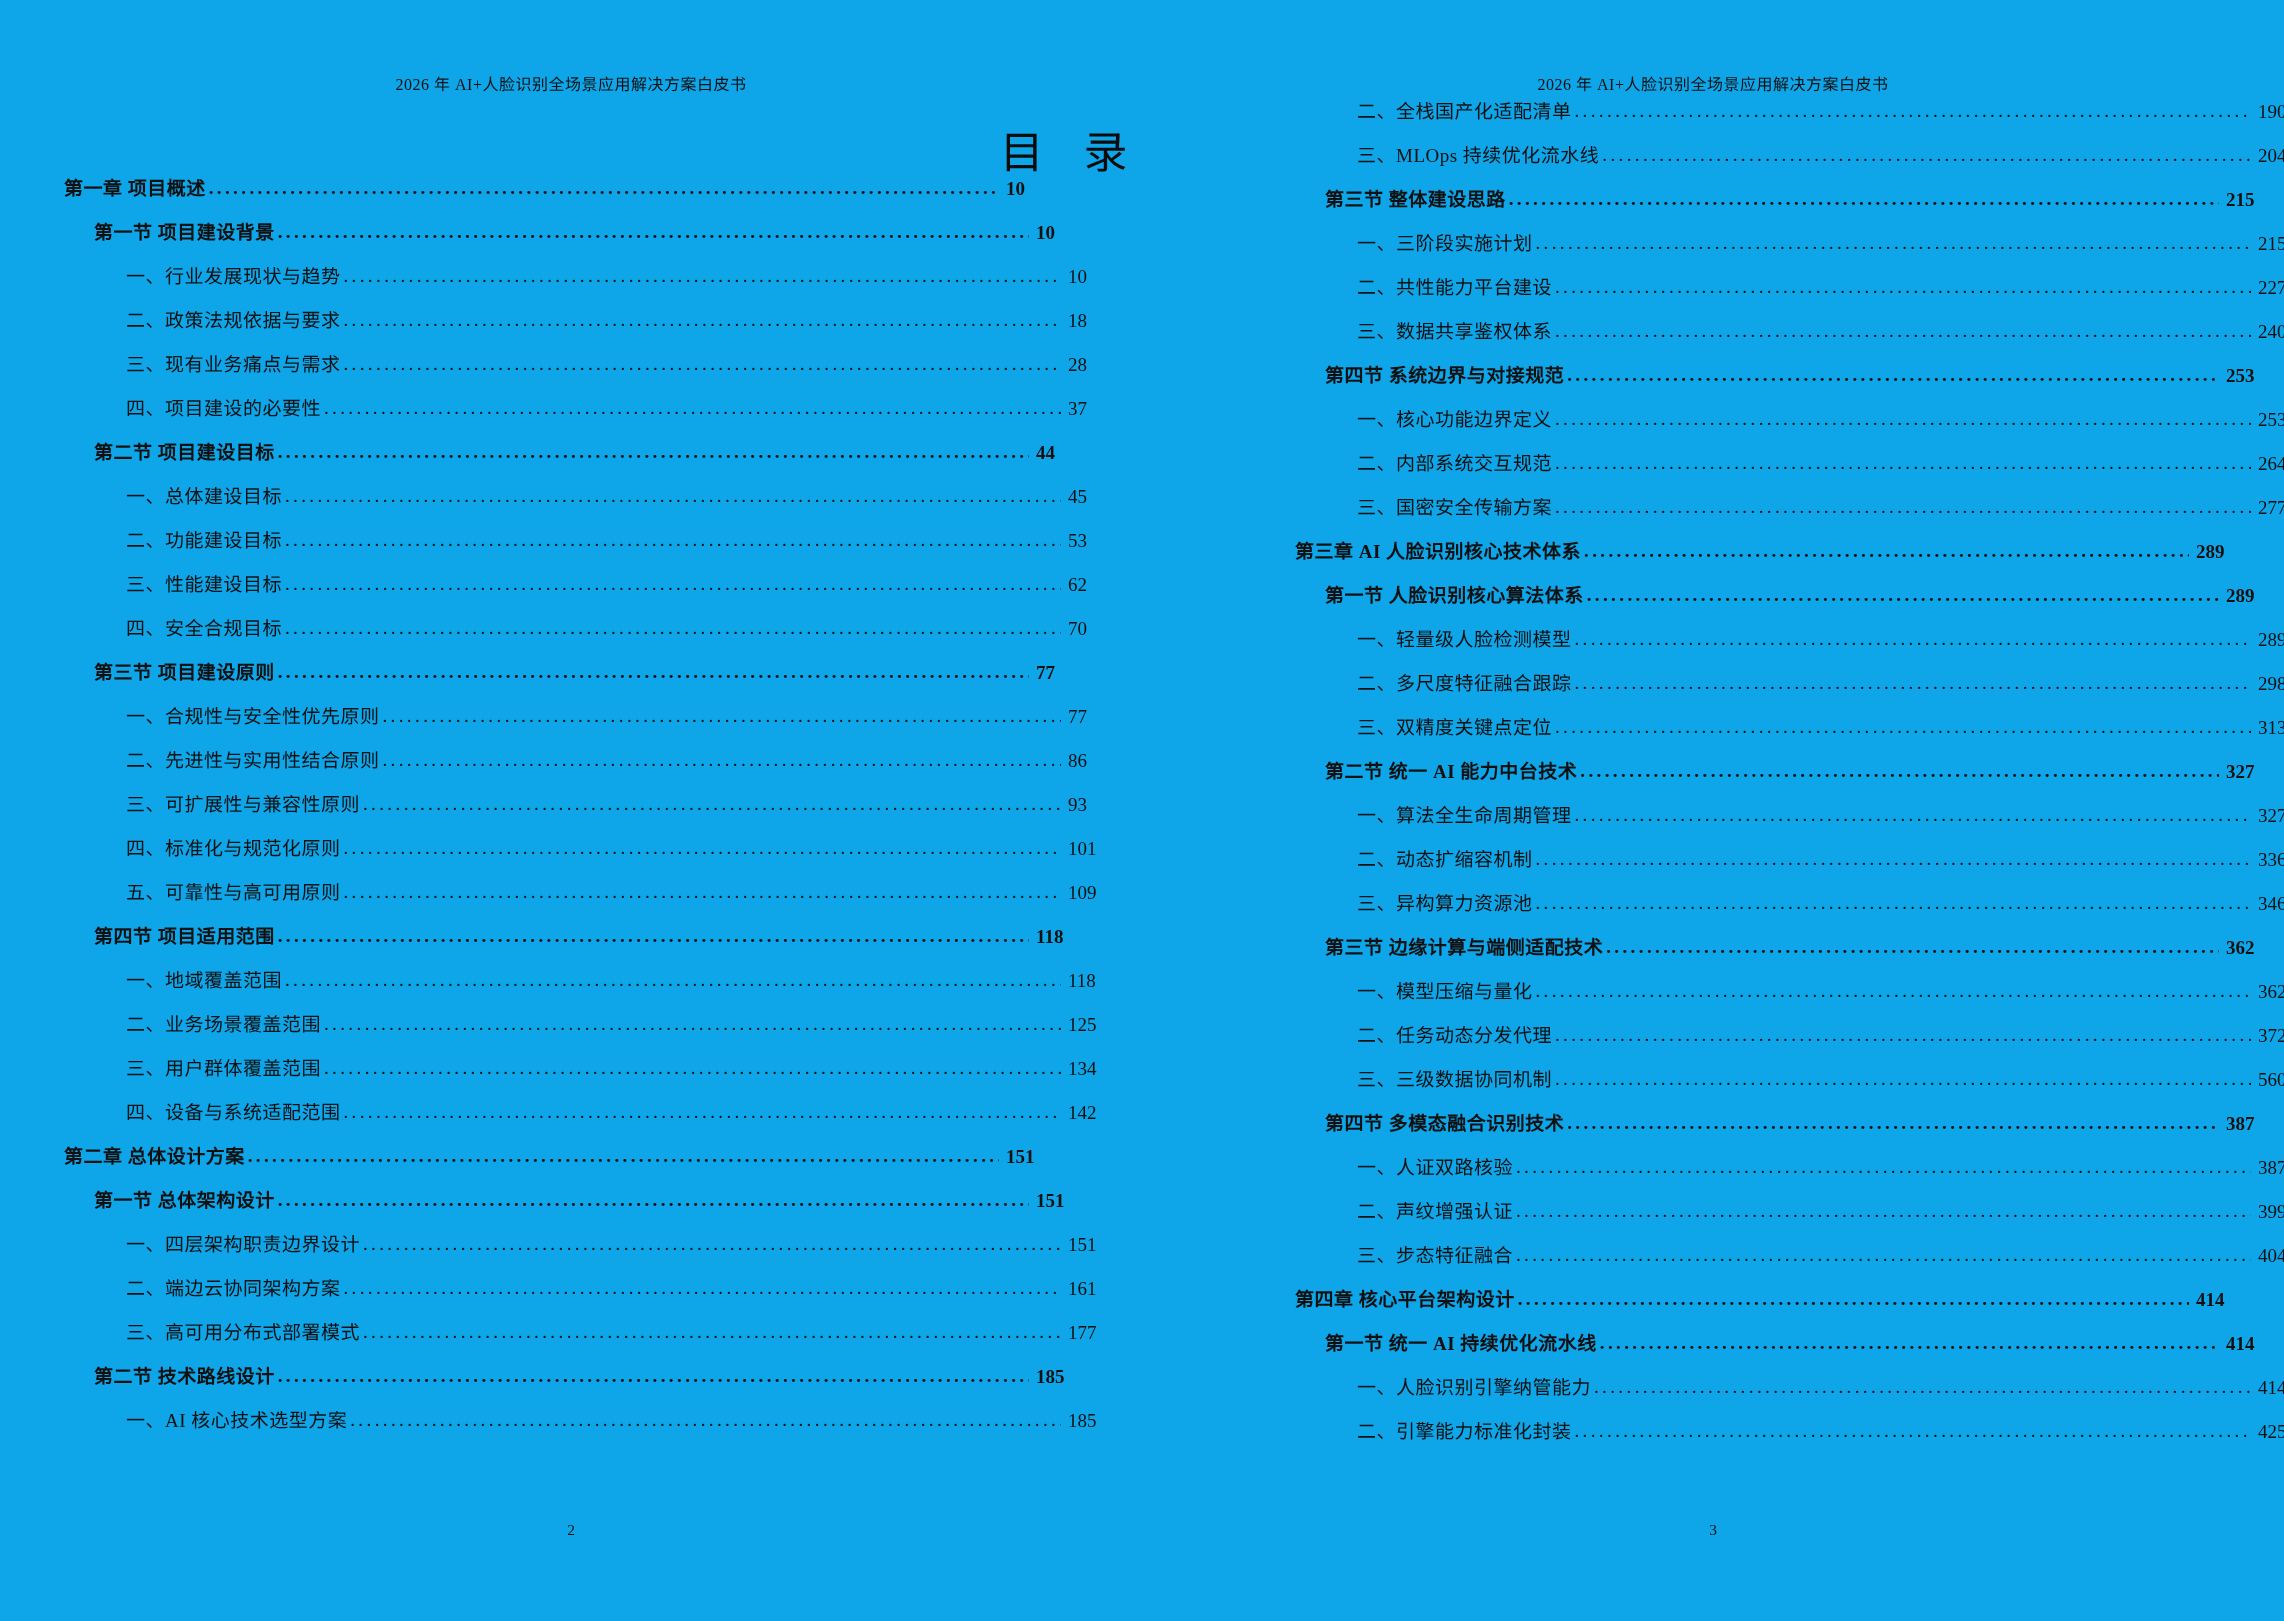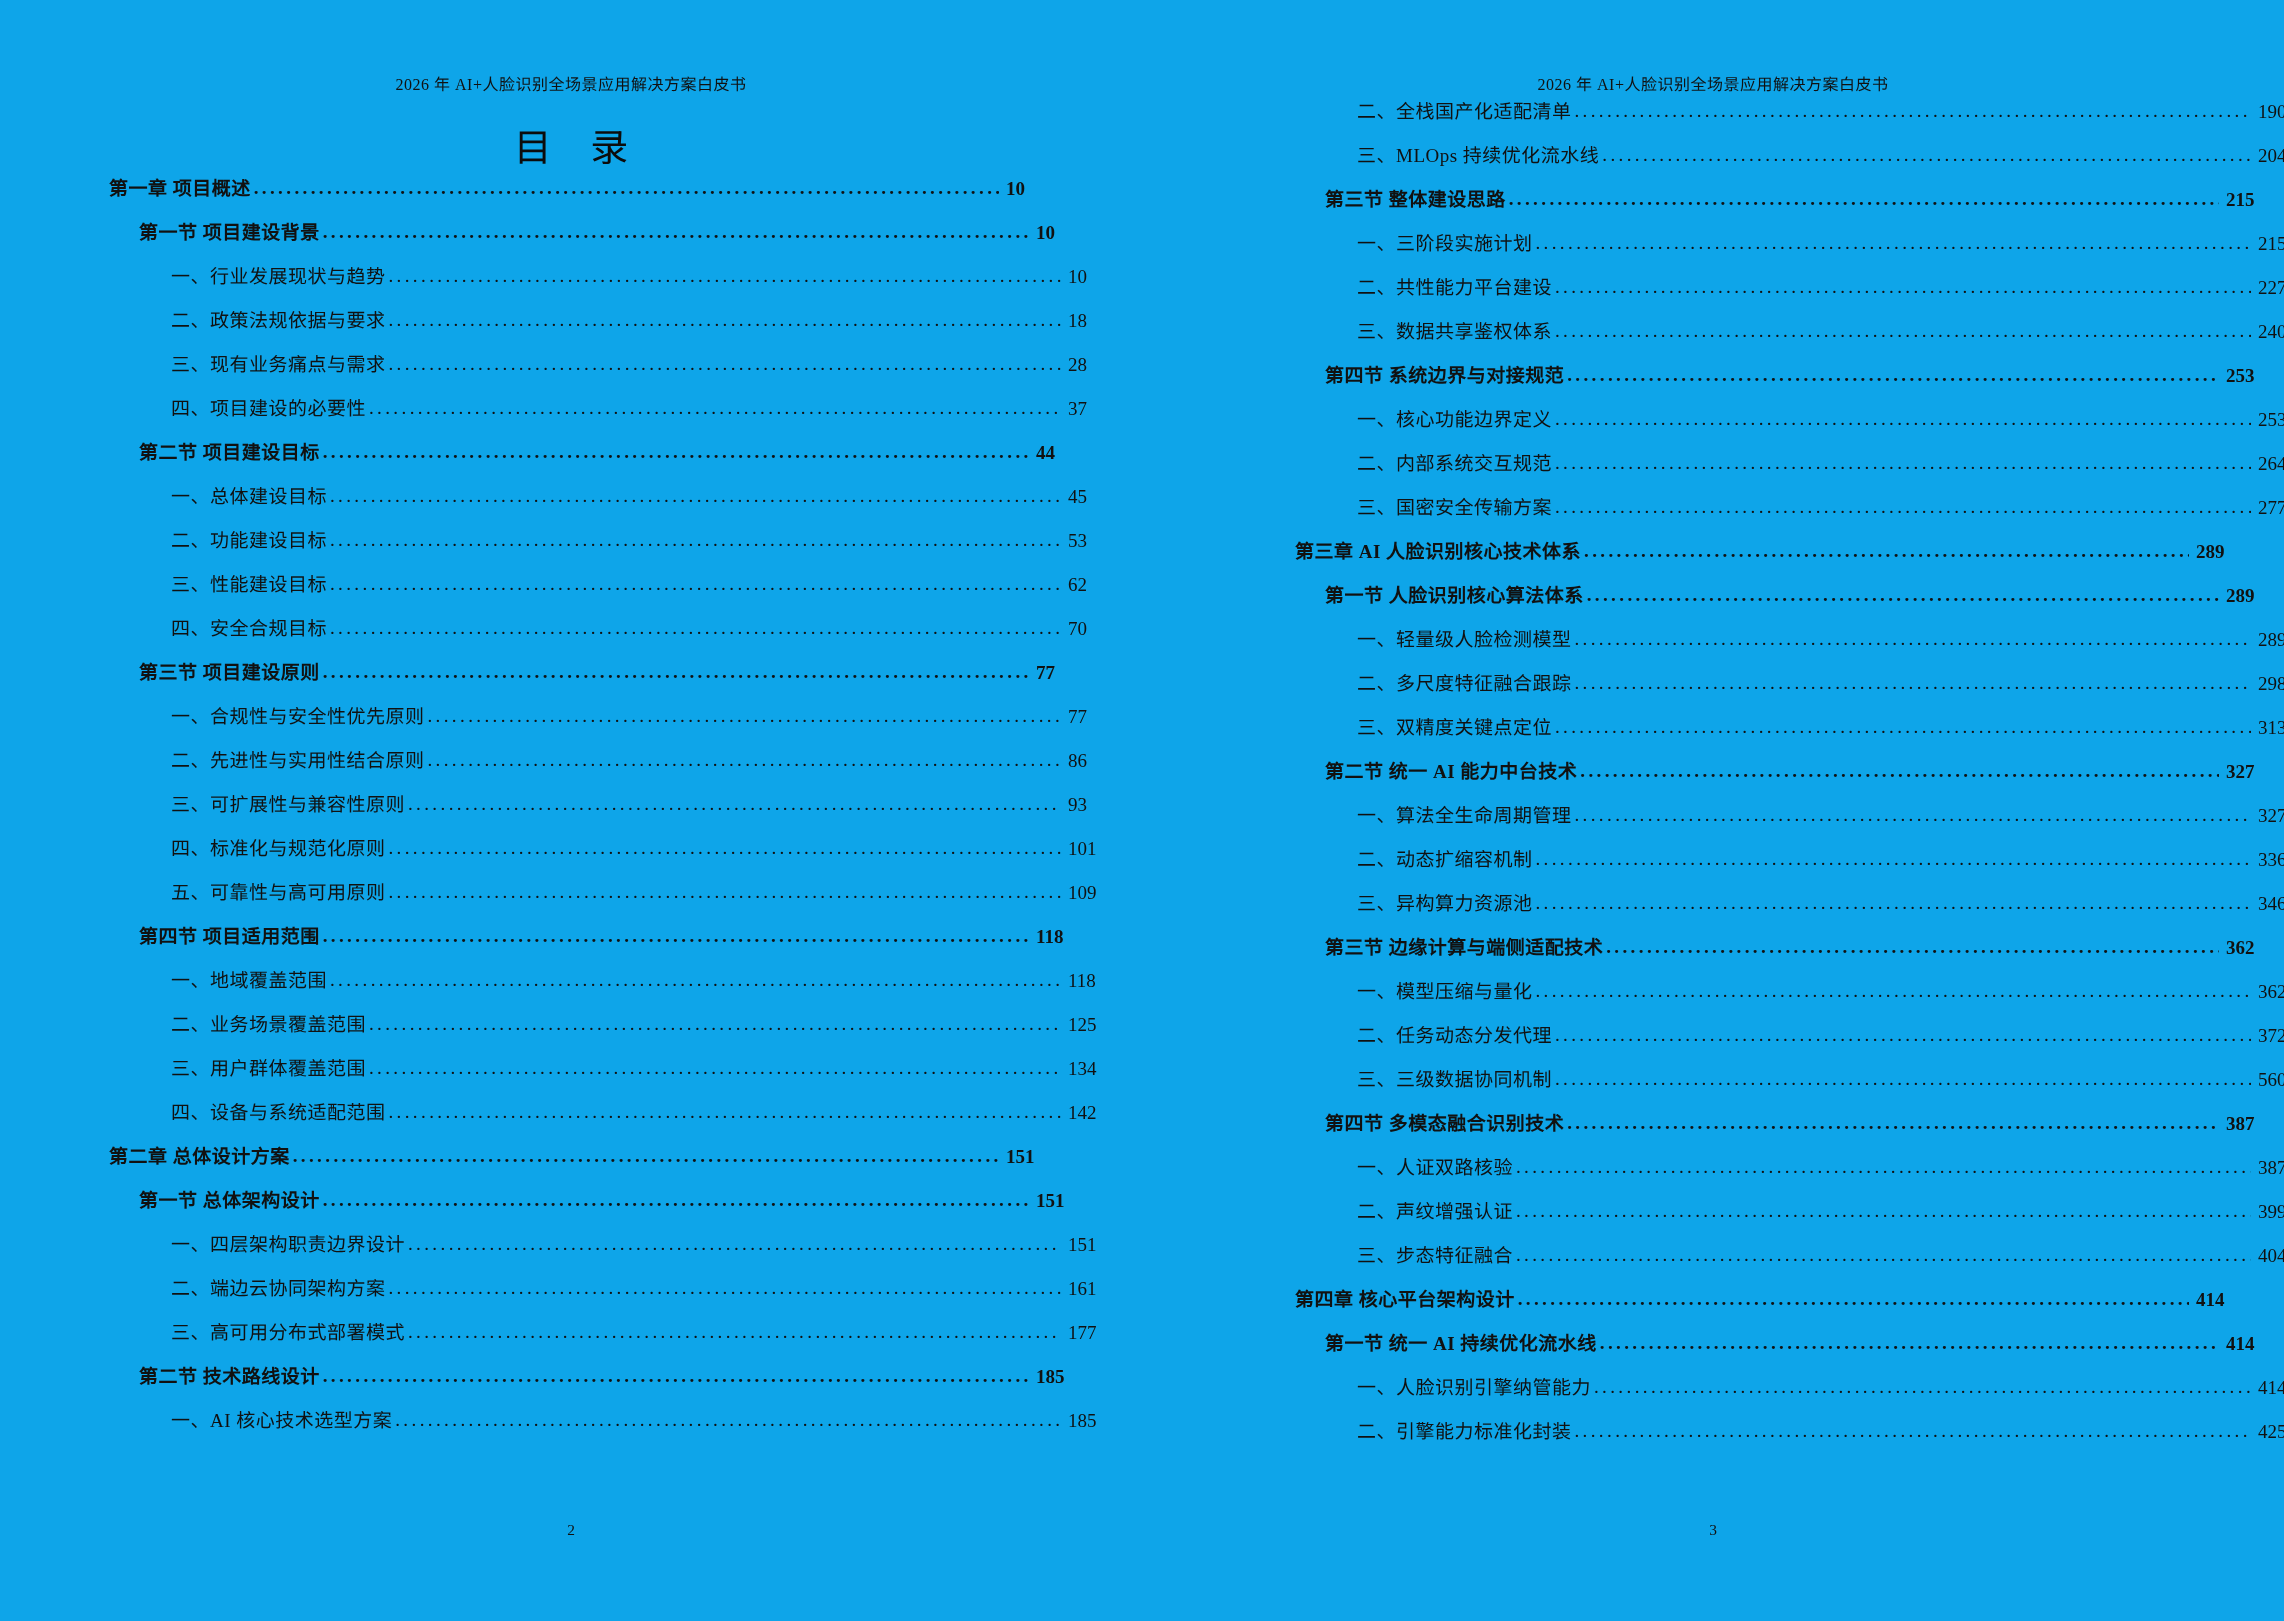--- a/index.html
+++ b/index.html
@@ -46,35 +46,35 @@
     letter-spacing: 0.5px;
     color: #111;
     font-family: "Liberation Serif", "DejaVu Serif", serif;
   }
   
   .toc-title {
     position: absolute;
     top: 117px;
     left: 0;
     right: 0;
-    text-align: center;
-    font-size: 38px;
+    text-align: right;
+    font-size: 44px;
     font-weight: 400;
     letter-spacing: 14.4px;
     text-indent: 14.4px;
     color: #0c0c0c;
     font-family: "Liberation Serif", "DejaVu Serif", serif;
   }
   
   .toc-list {
     position: absolute;
     left: 0;
     right: 0;
   }
-  .toc-list.left  { top: 179px;  padding-left: 109px; padding-right: 96px; }
+  .toc-list.left  { top: 179px;  padding-left: 64px; padding-right: 96px; }
   .toc-list.right { top: 102px;  padding-left: 153px; padding-right: 48px; }
 
   .toc-entry {
     display: flex;
     align-items: baseline;
     width: 100%;
     font-size: 19px;
     line-height: 1.02;
     height: 44px;
     color: #111;

